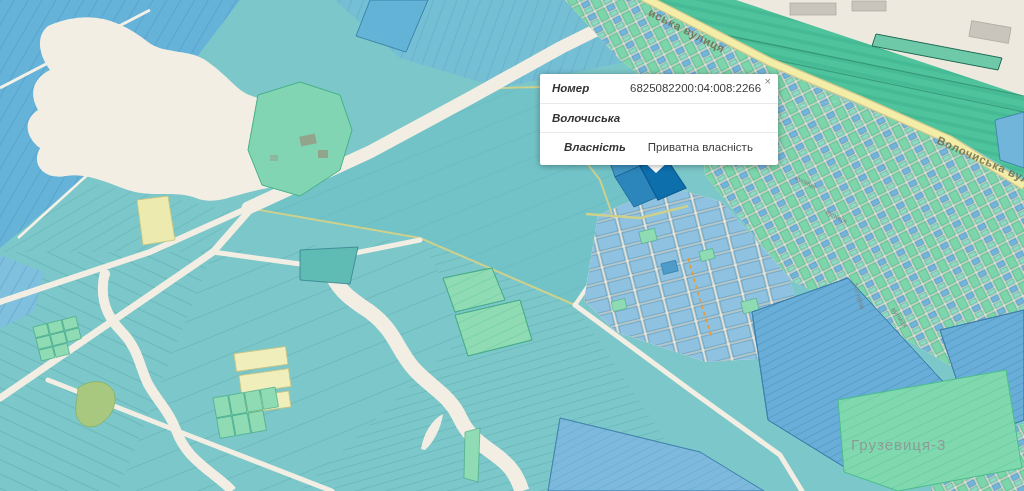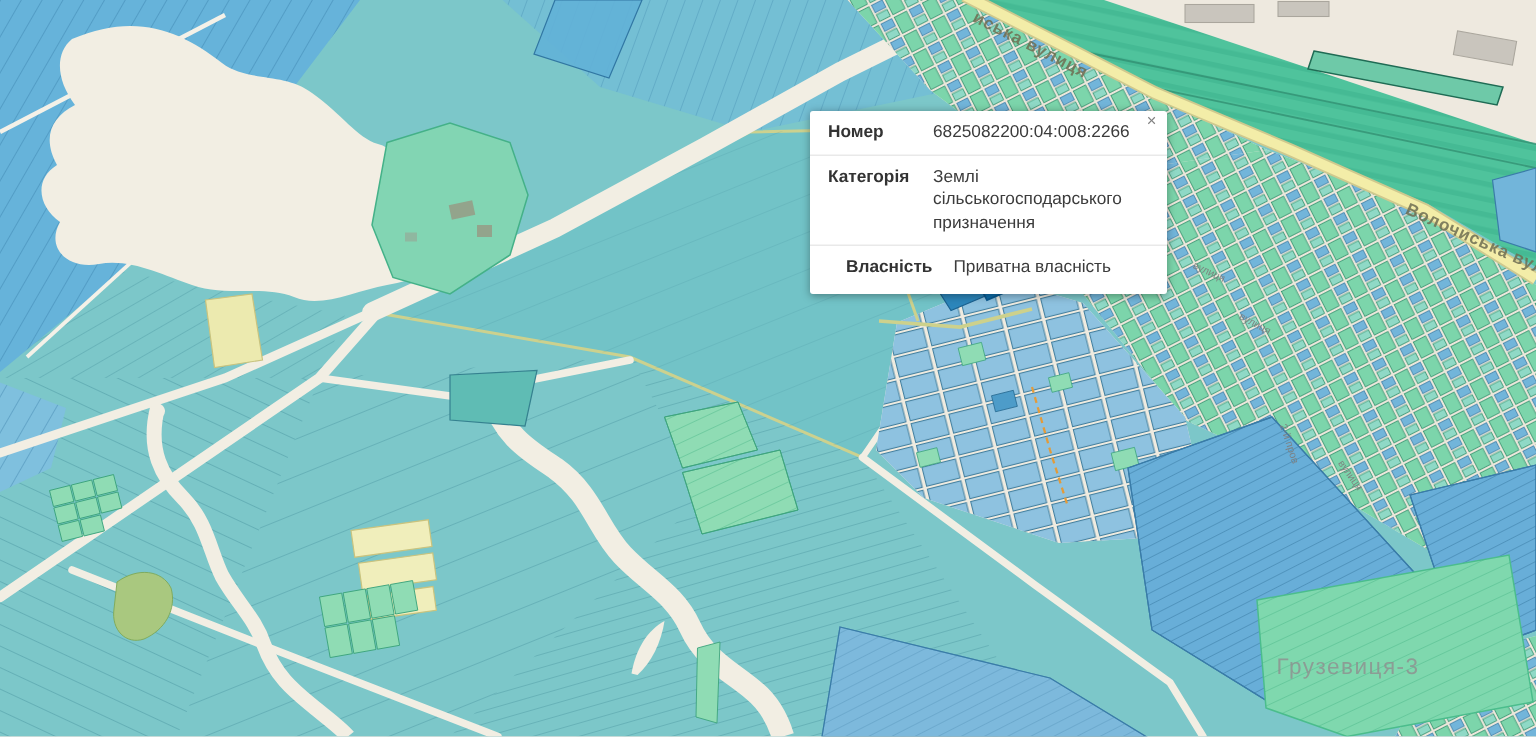--- a/index.html
+++ b/index.html
@@ -16,21 +16,21 @@
     background:#fff;border-radius:2px;
     box-shadow:0 1px 6px rgba(0,0,0,.35);
     font-size:11.5px;color:#333;line-height:1.35;
   }
   .popup-close{
     position:absolute;top:2px;right:7px;font-size:11px;color:#808080;
     cursor:pointer;line-height:1;
   }
   .popup-row{display:flex;padding:7px 12px 6px 12px;border-bottom:1px solid #e9e9e9;}
   .popup-row:last-child{border-bottom:none;padding-bottom:9px;padding-left:24px;}
-  .popup-label{flex:0 0 56px;font-weight:bold;margin-right:14px;color:#333;}
+  .popup-label{flex:0 0 56px;font-weight:bold;margin-right:22px;color:#333;font-style:italic;}
   .popup-value{flex:1;color:#3c3c3c;}
   .popup-arrow{
     position:absolute;left:642px;top:160px;z-index:9;width:0;height:0;
     border-left:14px solid transparent;border-right:14px solid transparent;
     border-top:13px solid #fff;
   }
 
   
   .maplabel{position:absolute;z-index:4;white-space:nowrap;pointer-events:none;}
   .street-top{
@@ -258,22 +258,21 @@
   <span class="maplabel vstreet v4">вулиця</span>
   <span class="maplabel place">Грузевиця-3</span>
 
   <div class="popup">
     <span class="popup-close">×</span>
     <div class="popup-row">
       <span class="popup-label">Номер</span>
       <span class="popup-value">6825082200:04:008:2266</span>
     </div>
     <div class="popup-row">
-      <span class="popup-label">Категорія</span>
-      <span class="popup-value">Землі сільськогосподарського призначення</span>
+      <span class="popup-label">Волочиська</span>
     </div>
     <div class="popup-row">
       <span class="popup-label">Власність</span>
       <span class="popup-value">Приватна власність</span>
     </div>
   </div>
   <div class="popup-arrow"></div>
 
 </div>
 

